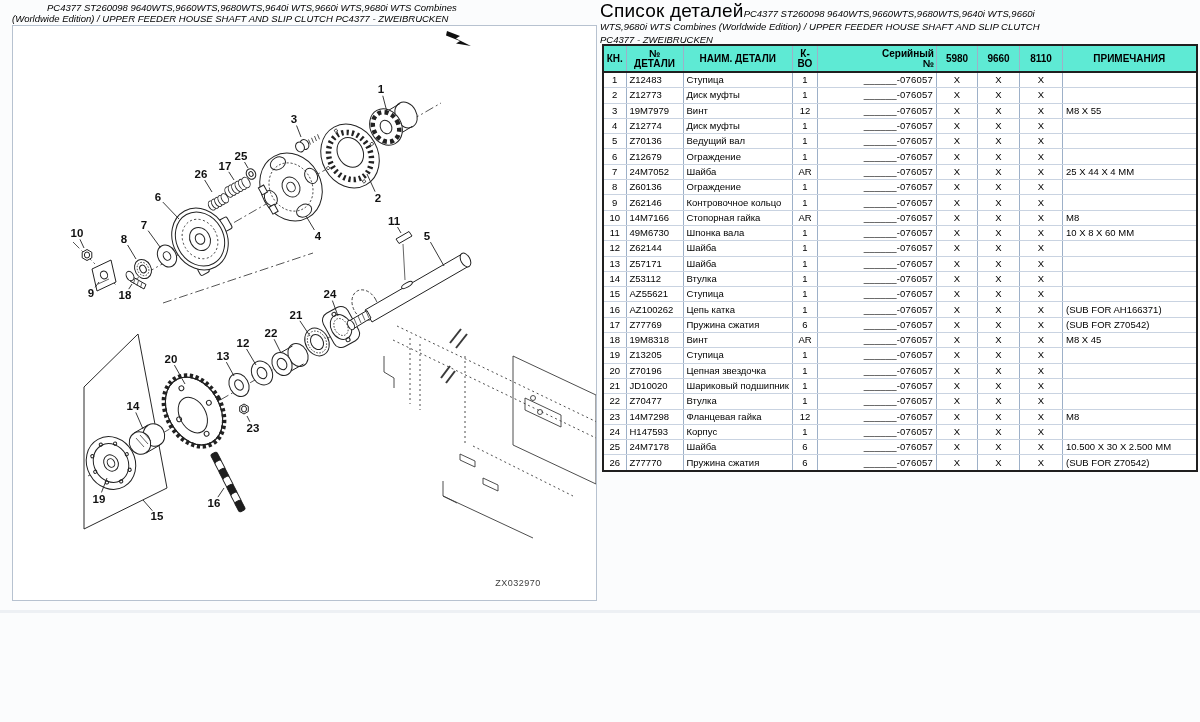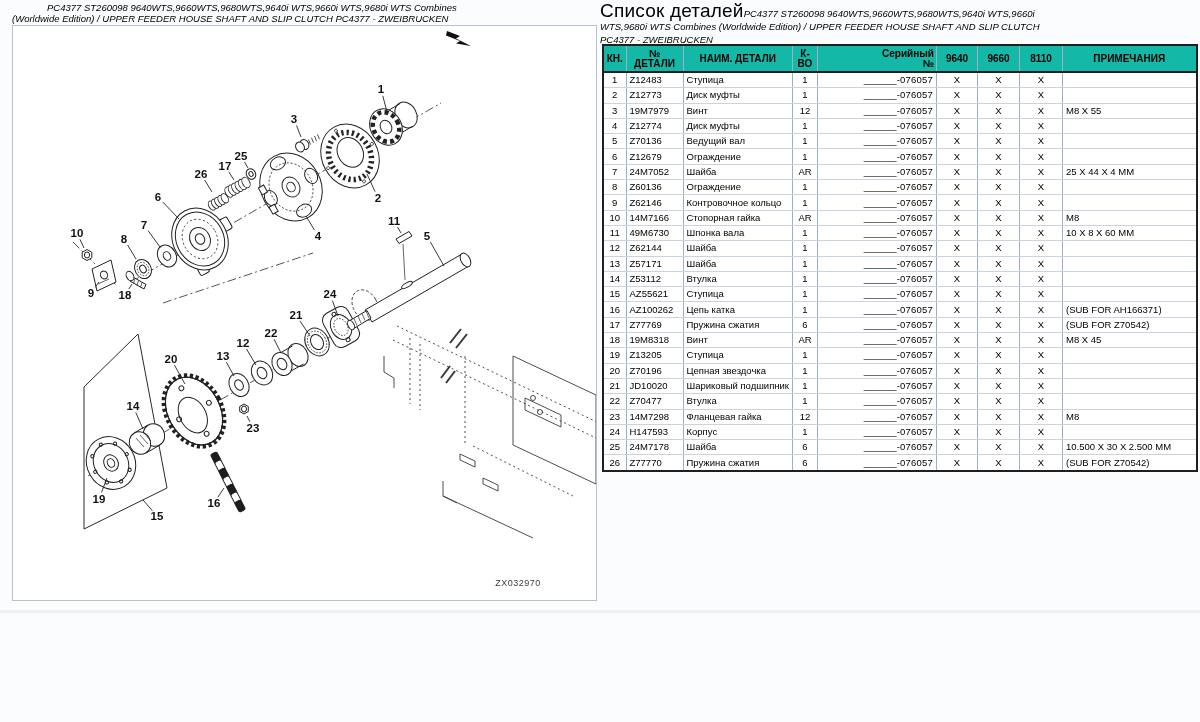--- a/index.html
+++ b/index.html
@@ -19,21 +19,21 @@
     position:absolute;left:12px;top:25px;width:583px;height:574px;
     background:#fff;border:1px solid #b7c2d0;box-sizing:content-box;
   }
   .diagram-box svg{position:absolute;left:0;top:0;}
   .page-divider{position:absolute;left:0;top:610px;width:1200px;height:3px;background:#edf0f4;}
   table.parts{
     position:absolute;left:602px;top:44px;border-collapse:collapse;table-layout:fixed;
     background:#fff;border:2px solid #1f1f1f;
   }
   table.parts th{
-    background:#14b8a6;font-size:10px;font-weight:bold;height:25px;
+    background:#5eead4;font-size:10px;font-weight:bold;height:25px;
     padding:0 2px;line-height:10px;text-align:center;vertical-align:middle;
     border:1px solid #9db0c8;border-top:none;border-bottom:2px solid #1f1f1f;
     white-space:nowrap;overflow:hidden;
   }
   table.parts th.th-serial{text-align:right;padding-left:5px;}
   table.parts td{
     font-size:9.5px;height:14.3px;line-height:10px;padding:0 3px;
     vertical-align:middle;white-space:nowrap;overflow:hidden;
     border:1px solid;border-color:#c9d3e1 #9db0c8;
   }
@@ -353,21 +353,21 @@
       <col style="width:43px">
       <col style="width:134px">
   </colgroup>
   <thead>
     <tr>
       <th>КН.</th>
       <th><span>№</span><br><span>ДЕТАЛИ</span></th>
       <th>НАИМ. ДЕТАЛИ</th>
       <th><span>К-</span><br><span>ВО</span></th>
       <th class="th-serial"><span>Серийный</span><br><span>№</span></th>
-      <th>9640</th>
+      <th>5980</th>
       <th>9660</th>
       <th>8110</th>
       <th>ПРИМЕЧАНИЯ</th>
     </tr>
   </thead>
   <tbody>
       <tr>
         <td class="c-kn">1</td>
         <td class="c-part">Z12483</td>
         <td class="c-name">Ступица</td>

